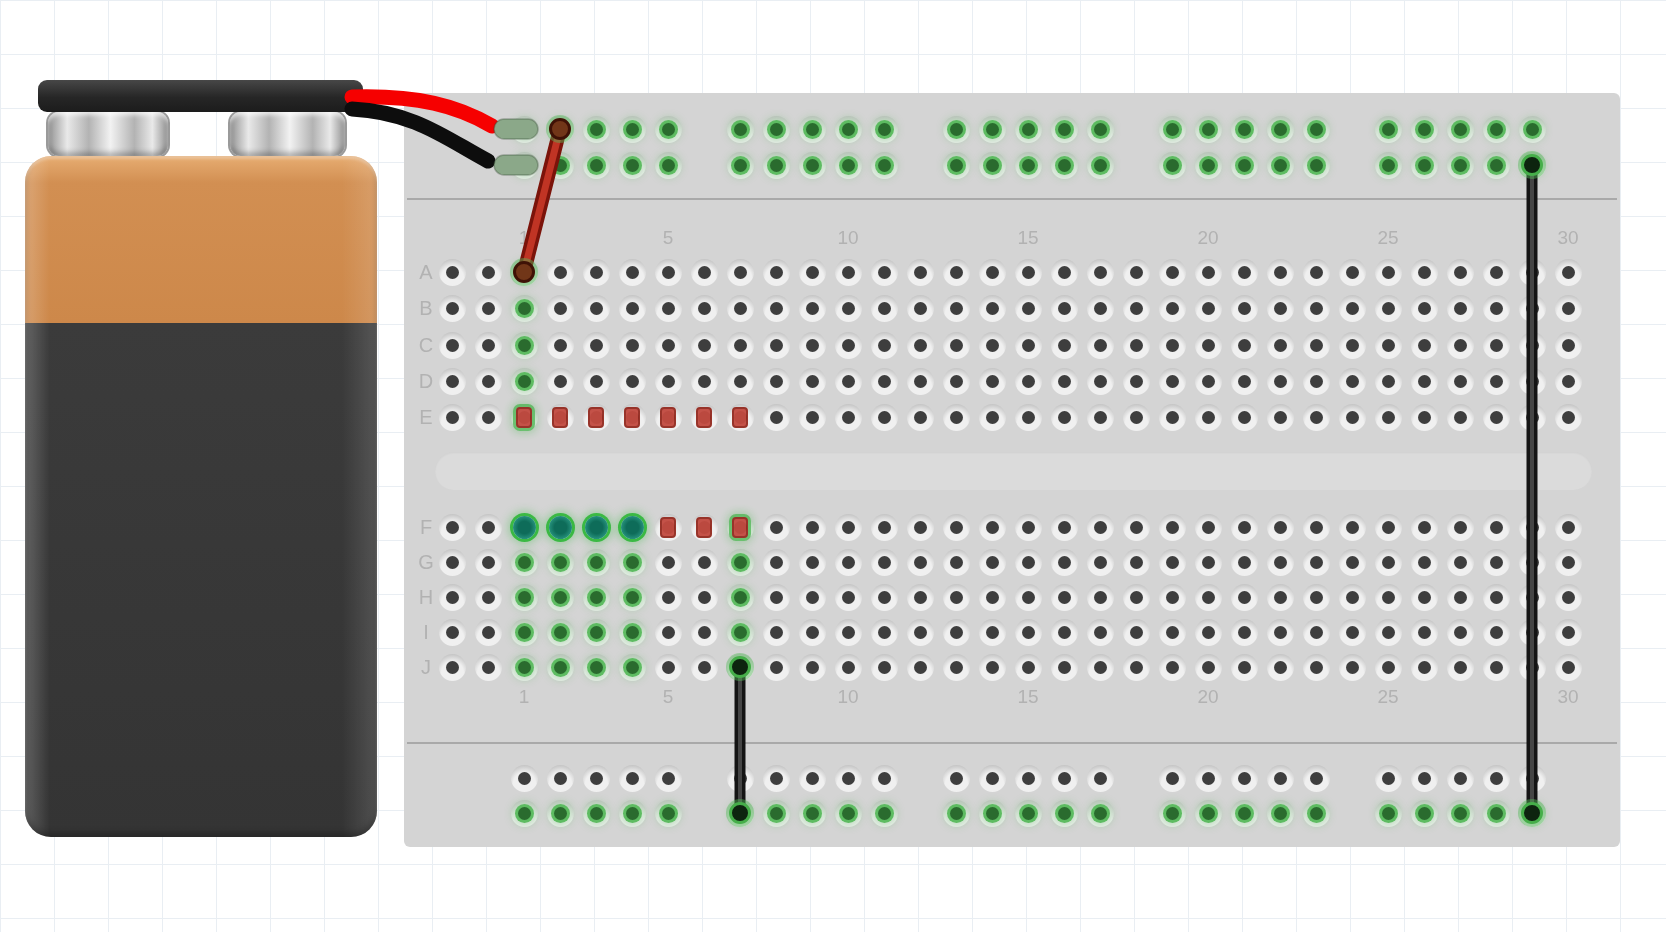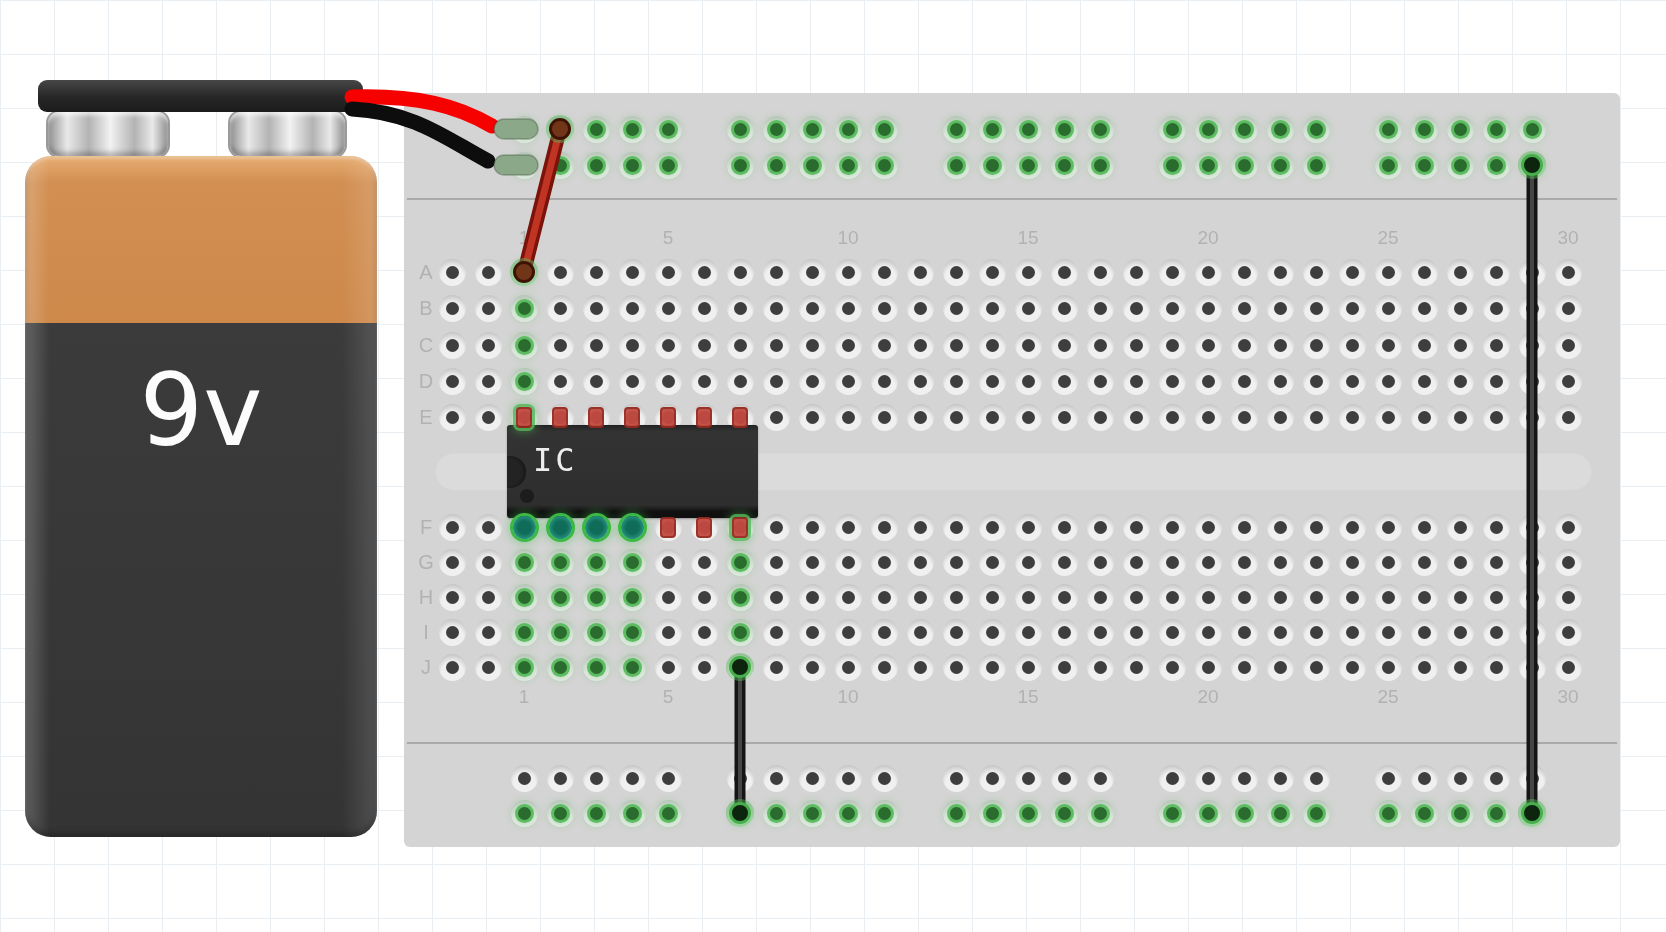--- a/index.html
+++ b/index.html
@@ -67,33 +67,27 @@
 <div id="canvas">
 
   <div>
     <div class="bat-term" style="left:48px;width:120px;"></div>
     <div class="bat-term" style="left:230px;width:115px;"></div>
     <div class="bat-cap"></div>
     <div class="bat-body">
       <div class="bat-orange"></div>
       <div class="bat-dark"></div>
       <div class="bat-shade"></div>
-      <div class="bat-label">9v</div>
     </div>
   </div>
 
   <div class="board" id="board">
     <div class="sep" style="top:105px;"></div>
     <div class="sep" style="top:649px;"></div>
     <div class="channel"></div>
-    <div class="ic">
-      <div class="ic-notch"></div>
-      <div class="ic-dot"></div>
-      <div class="ic-label">IC</div>
-    </div>
   <div class="hole g" style="left: 120px; top: 36px;"></div>
       <div class="hole g" style="left: 156px; top: 36px;"></div>
       <div class="hole g" style="left: 192px; top: 36px;"></div>
       <div class="hole g" style="left: 228px; top: 36px;"></div>
       <div class="hole g" style="left: 264px; top: 36px;"></div>
       <div class="hole g" style="left: 336px; top: 36px;"></div>
       <div class="hole g" style="left: 372px; top: 36px;"></div>
       <div class="hole g" style="left: 408px; top: 36px;"></div>
       <div class="hole g" style="left: 444px; top: 36px;"></div>
       <div class="hole g" style="left: 480px; top: 36px;"></div>

